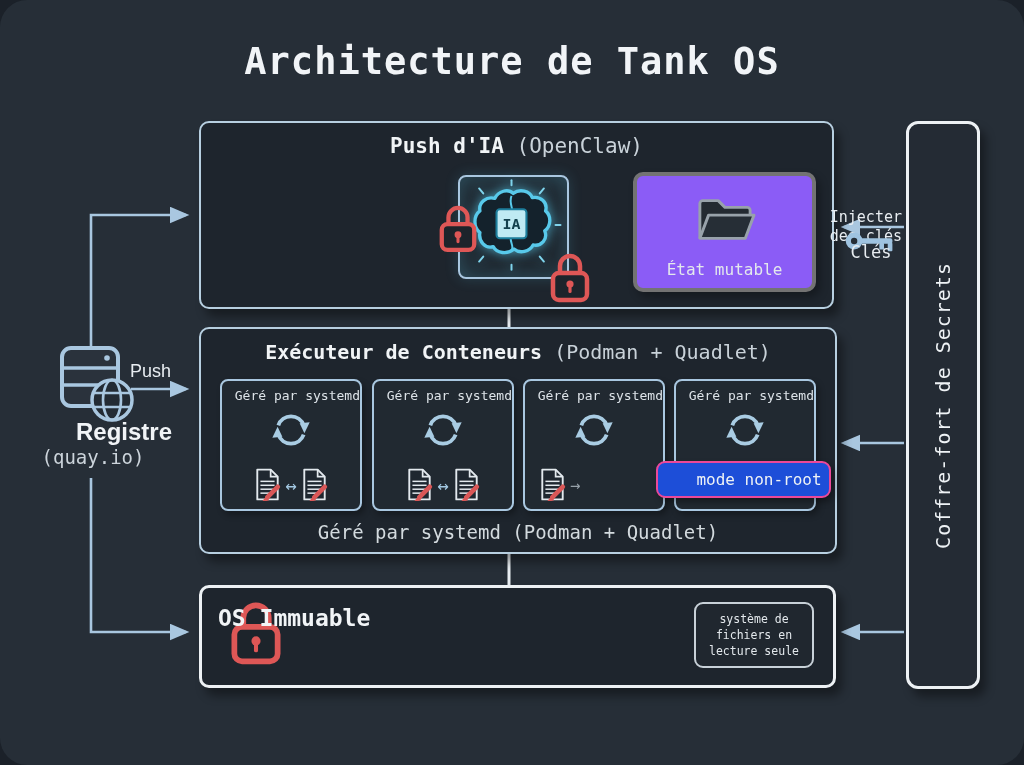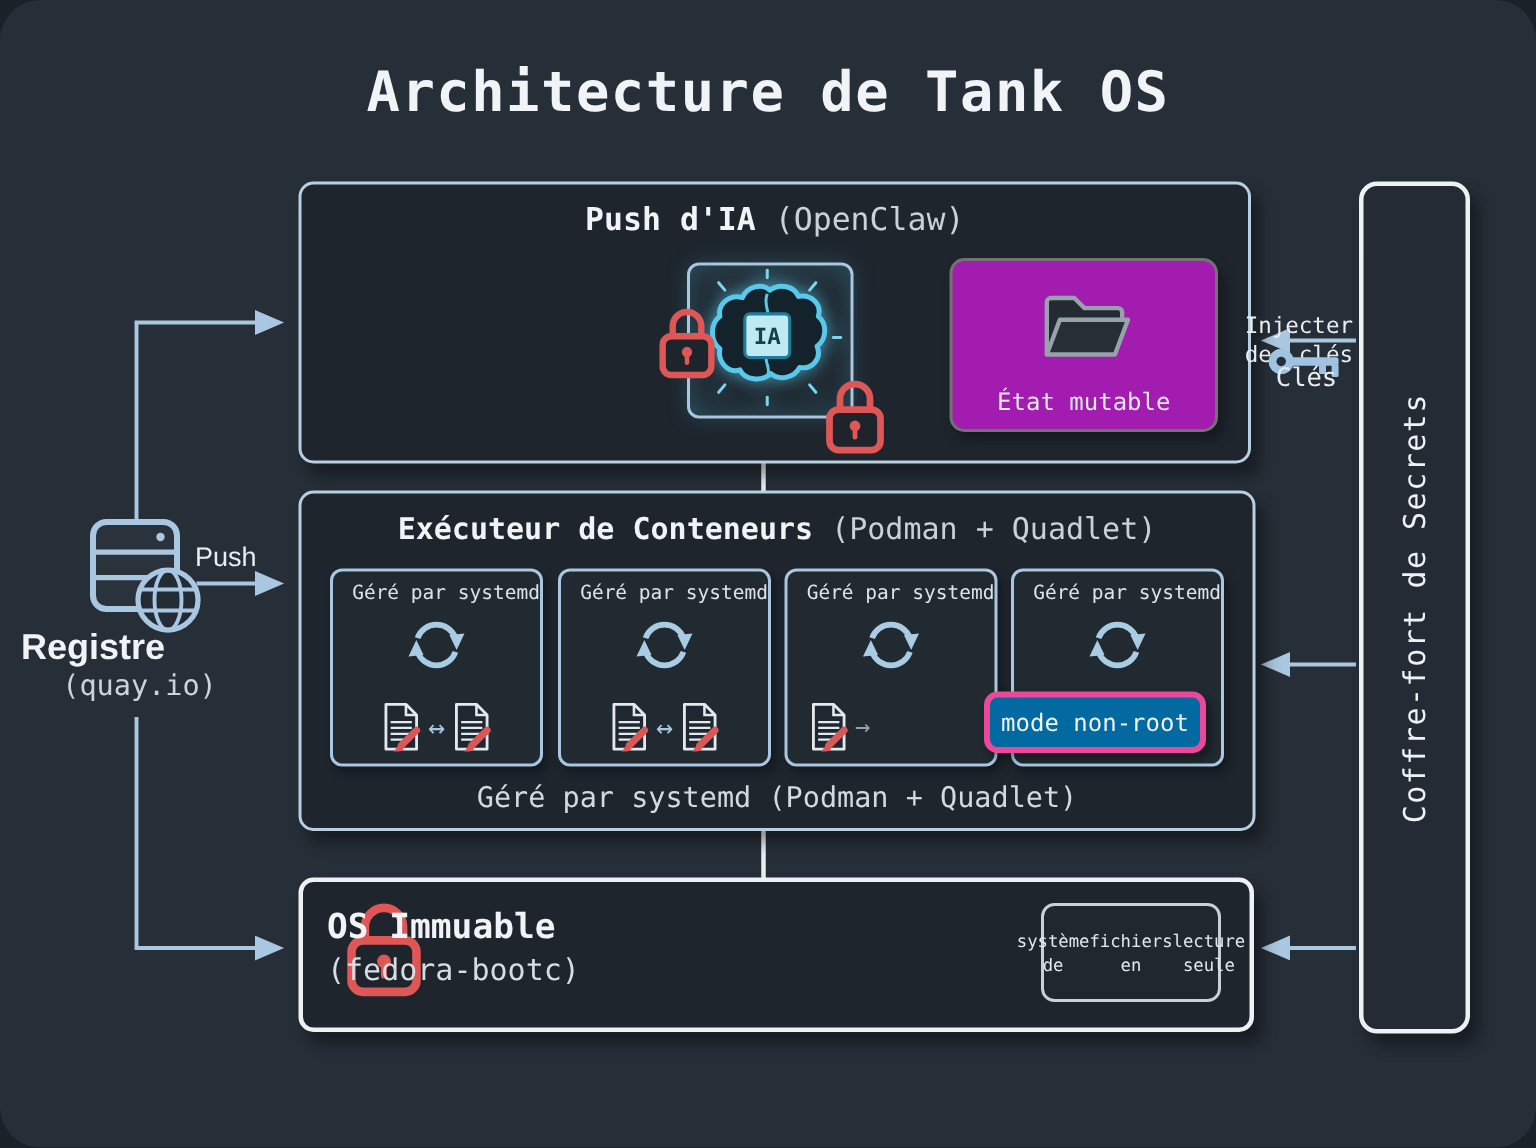--- a/index.html
+++ b/index.html
@@ -25,21 +25,21 @@
   .box-head .main{font-weight:bold;color:#f1f4f6;}
   .box-head .sub{font-weight:normal;color:#c9d2d9;}
   
   .brain-frame{
     position:absolute;left:257px;top:52px;width:107px;height:100px;
     border:2px solid #a9c7e0;border-radius:8px;
     box-shadow:0 0 22px rgba(88,201,234,.28) inset, 0 0 14px rgba(88,201,234,.18);
   }
   .folder-box{
     position:absolute;left:432px;top:49px;width:175px;height:112px;
-    border:2px solid #737373;border-radius:10px;background:#a21caf;
+    border:4px solid #737373;border-radius:10px;background:#8b5cf6;
     box-shadow:4px 5px 8px rgba(0,0,0,.3);
   }
   .folder-box .lbl{position:absolute;bottom:9px;width:100%;text-align:center;font-size:16px;color:#e3e8ec;}
   
   .vault{
     position:absolute;left:906px;top:121px;width:68px;height:562px;
     border:3px solid #edf1f4;border-radius:12px;background:#242b34;
     box-shadow:6px 8px 10px rgba(0,0,0,.38);z-index:2;
     display:flex;align-items:center;justify-content:center;
   }
@@ -48,51 +48,51 @@
     font-size:20px;color:#eef2f5;letter-spacing:1px;white-space:nowrap;
   }
   
   .inject-lbl{position:absolute;left:826px;top:177px;width:76px;text-align:right;
     font-size:15px;line-height:19px;color:#e8edf1;z-index:2;margin-top:31px;}
   .keys-lbl{position:absolute;left:840px;top:242px;width:62px;text-align:center;
     font-size:17px;color:#e8edf1;z-index:2;}
   
   .push-lbl{position:absolute;left:130px;top:361px;font-size:18px;color:#e8edf1;
     font-family:"Liberation Sans",sans-serif;z-index:2;}
-  .reg-name{position:absolute;left:14px;top:418px;width:158px;text-align:left;
+  .reg-name{position:absolute;left:14px;top:418px;width:158px;text-align:right;
     font-size:24px;font-weight:bold;color:#f1f4f7;font-family:"Liberation Sans",sans-serif;z-index:2;}
   .reg-sub{position:absolute;left:14px;top:446px;width:158px;text-align:center;
     font-size:19px;color:#ccd4db;z-index:2;}
   
   .card{
     position:absolute;top:50px;width:138px;height:128px;background:#212931;
     border:2px solid #a9c7e0;border-radius:8px;box-shadow:3px 4px 6px rgba(0,0,0,.3);
   }
   .card .clbl{position:absolute;top:7px;width:100%;text-align:right;font-size:13px;color:#dde3e8;}
   .card .sync{position:absolute;top:26px;left:50%;transform:translateX(-50%);}
   .card .docs{position:absolute;bottom:8px;left:0;width:100%;display:flex;
     align-items:center;justify-content:center;gap:4px;}
   .sync-glyph{font-size:19px;color:#a3c8e2;}
   .flow-glyph{font-size:17px;color:#97a1a9;}
   .callout{
-    position:absolute;left:455px;top:132px;width:140px;height:33px;background:#0369a1;
-    border:4px solid #ec4899;border-radius:9px;z-index:4;
+    position:absolute;left:455px;top:132px;width:140px;height:33px;background:#1d4ed8;
+    border:2px solid #ec4899;border-radius:9px;z-index:4;
     display:flex;align-items:center;justify-content:center;
-    font-size:16px;color:#eef2f5;box-shadow:3px 4px 6px rgba(0,0,0,.35);
+    font-size:16px;color:#eef2f5;box-shadow:3px 4px 6px rgba(0,0,0,.35);padding-left:31px;
   }
   .exec-caption{position:absolute;bottom:9px;left:0;width:100%;text-align:center;
     font-size:19px;color:#d3dade;}
   
   .os-title{position:absolute;top:16px;left:0;width:100%;text-align:left;line-height:28px;margin-left:16px;}
   .os-title .main{font-size:23px;font-weight:bold;color:#f1f4f6;}
   .os-title .sub{font-size:20px;color:#d6dde2;font-weight:normal;}
   .note-box{
     position:absolute;left:492px;top:14px;width:116px;height:62px;
     border:2px solid #c8d1d8;border-radius:9px;background:#20272f;
-    display:flex;flex-direction:row;align-items:center;justify-content:center;
+    display:flex;flex-direction:column;align-items:center;justify-content:center;
     font-size:11.5px;line-height:16px;color:#e3e8ec;text-align:center;
   }
 </style>
 </head>
 <body>
 
 <div class="stage">
 
   <svg class="overlay" width="1024" height="765" viewBox="0 0 1024 765">
     <defs>
@@ -321,21 +321,20 @@
 
   <div class="box" style="left:199px;top:585px;width:631px;height:97px;border-color:#edf1f4;border-width:3px;">
     <svg class="abs" style="left:26px;top:10px;" width="56" height="68" viewBox="0 0 44 52">
       <path d="M12 22 V15 a10 10 0 0 1 20 0 v7" fill="none" stroke="#de5756" stroke-width="4.5"></path>
       <rect x="5" y="22" width="34" height="27" rx="6" fill="#1d242b" stroke="#de5756" stroke-width="4.5"></rect>
       <circle cx="22" cy="33" r="3.6" fill="#de5756"></circle>
       <rect x="20.4" y="34" width="3.2" height="8" rx="1.5" fill="#de5756"></rect>
     </svg>
     <div class="os-title">
       <div class="main">OS Immuable</div>
-      <div class="sub">(fedora-bootc)</div>
     </div>
     <div class="note-box">
       <div>système de</div>
       <div>fichiers en</div>
       <div>lecture seule</div>
     </div>
   </div>
 
 </div>
 

